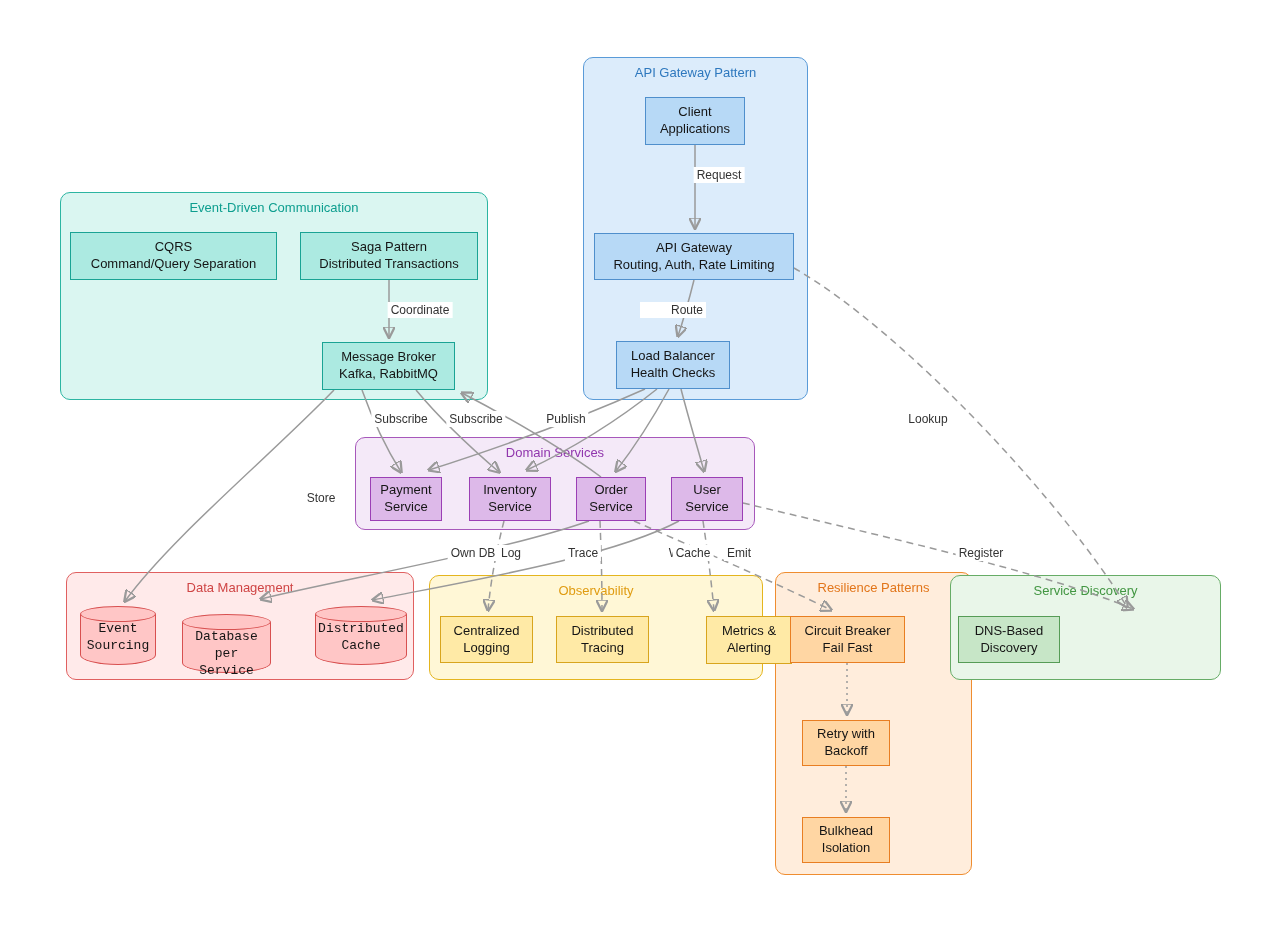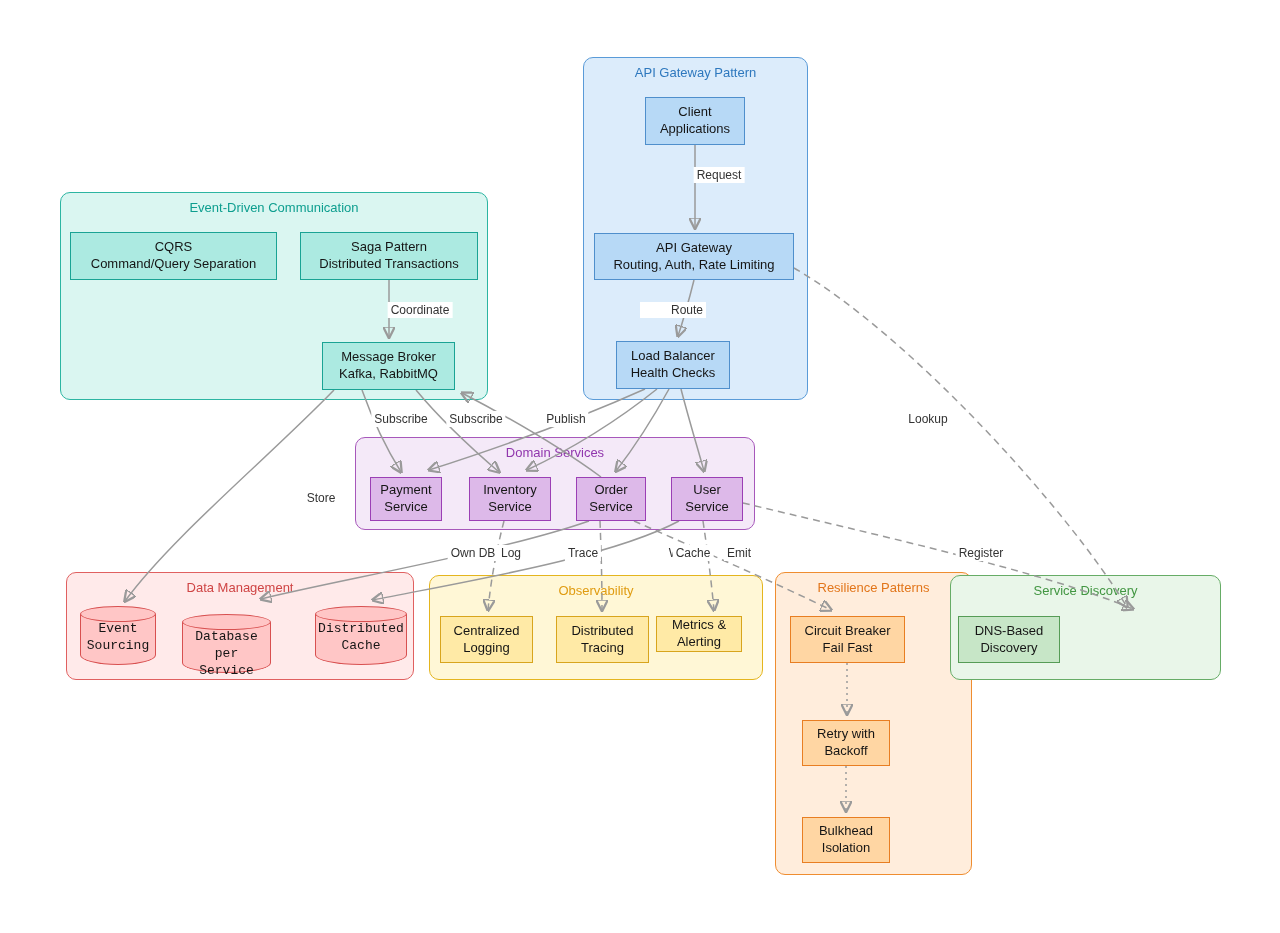--- a/index.html
+++ b/index.html
@@ -160,21 +160,21 @@
     <div class="cyl-body"></div>
     <div class="cyl-cap"></div>
     <div class="cyl-label">Distributed
 Cache</div>
   </div>
 
   <div class="node n-yellow" style="left:440px;top:616px;width:93px;height:47px;">Centralized
 Logging</div>
   <div class="node n-yellow" style="left:556px;top:616px;width:93px;height:47px;">Distributed
 Tracing</div>
-  <div class="node n-yellow" style="left:656px;top:616px;width:86px;height:36px;">Metrics &amp;
+  <div class="node n-yellow" style="left:706px;top:616px;width:86px;height:48px;">Metrics &amp;
 Alerting</div>
 
   <div class="node n-orange" style="left:790px;top:616px;width:115px;height:47px;">Circuit Breaker
 Fail Fast</div>
   <div class="node n-orange" style="left:802px;top:720px;width:88px;height:46px;">Retry with
 Backoff</div>
   <div class="node n-orange" style="left:802px;top:817px;width:88px;height:46px;">Bulkhead
 Isolation</div>
 
   <div class="node n-green" style="left:958px;top:616px;width:102px;height:47px;">DNS-Based

